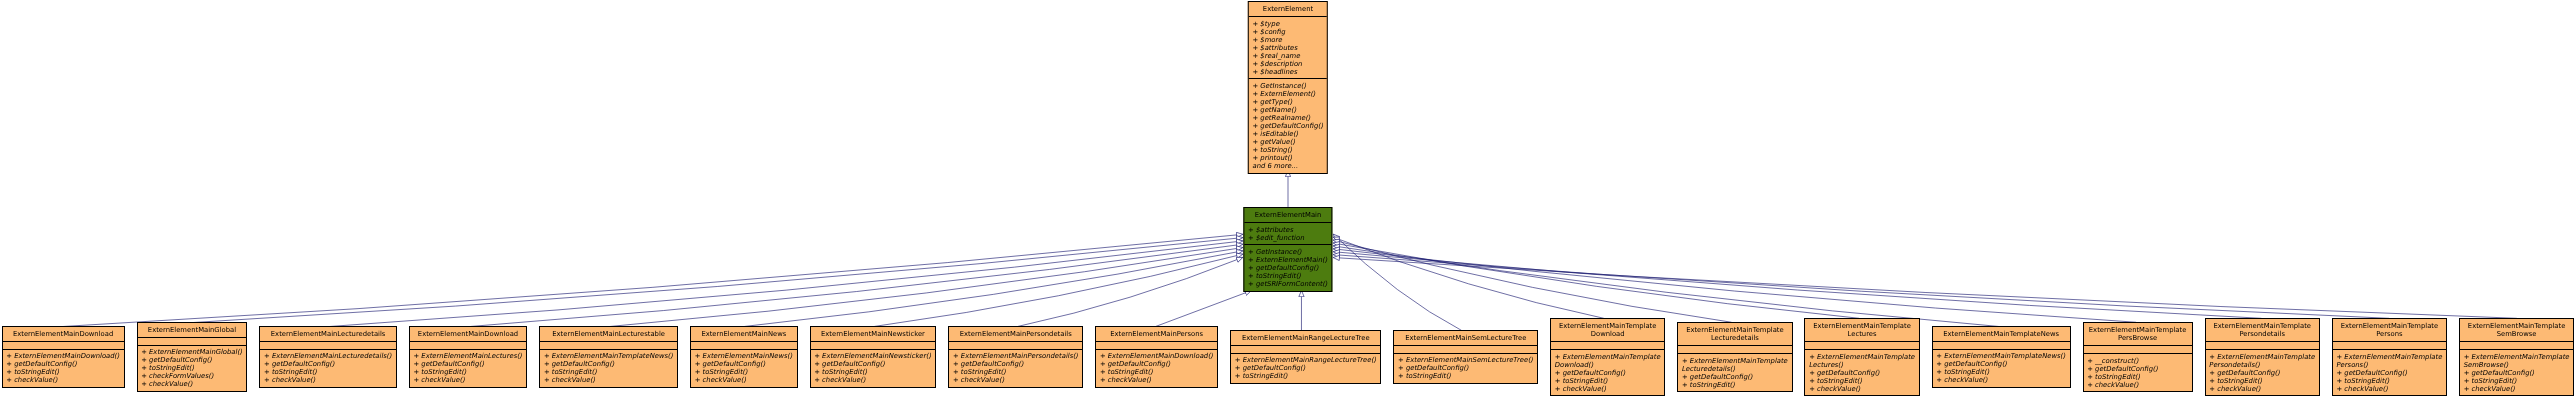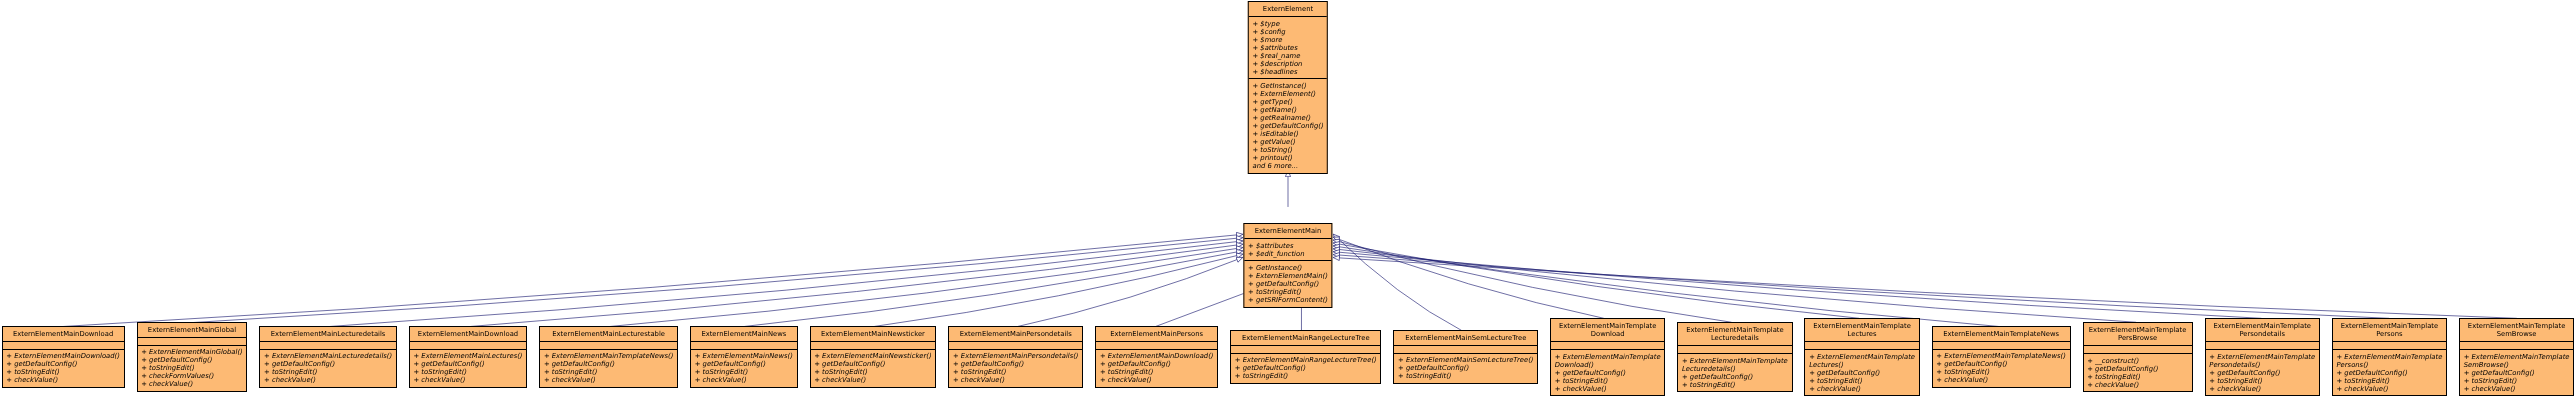--- a/index.html
+++ b/index.html
@@ -26,23 +26,22 @@
     width: 2576px;
     height: 406px;
   }
   .uml-box {
     position: absolute;
     background: #fdba74;
     border: 0.5px solid #000000;
     box-sizing: border-box;
   }
   .uml-box.selected {
-    background: #fdba74;
+    background: #4d7c0f;
     border-width: 1.1px;
-    margin-top: 16px;
   }
   .uml-title {
     text-align: center;
     padding: 3.2px 5.3px 2.6px 5.3px;
     line-height: 8.4px;
     white-space: pre-line;
   }
   .uml-sec {
     border-top: 0.5px solid #000000;
     padding: 2.6px 3.7px;

